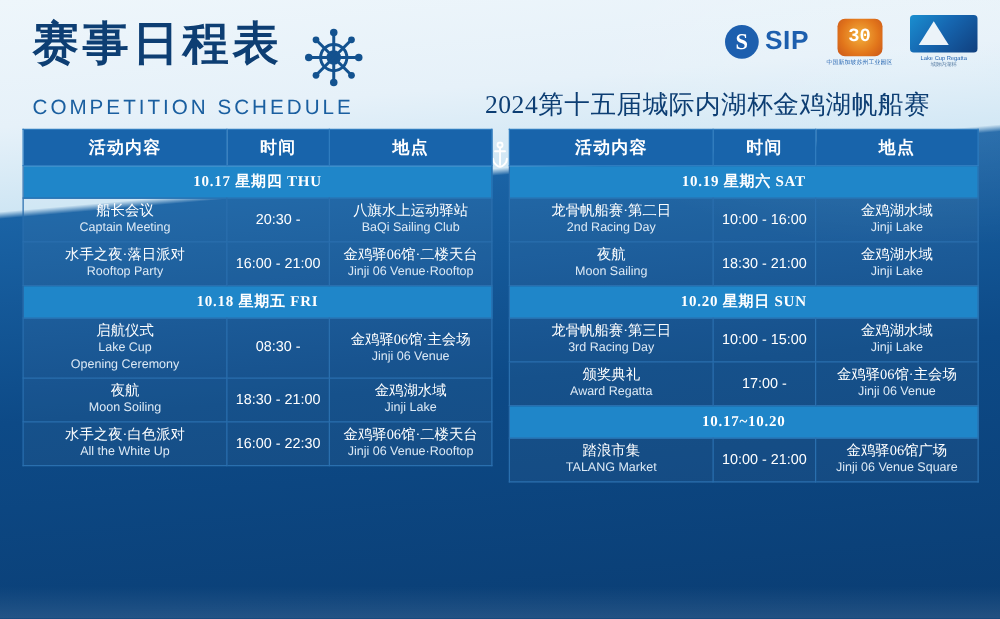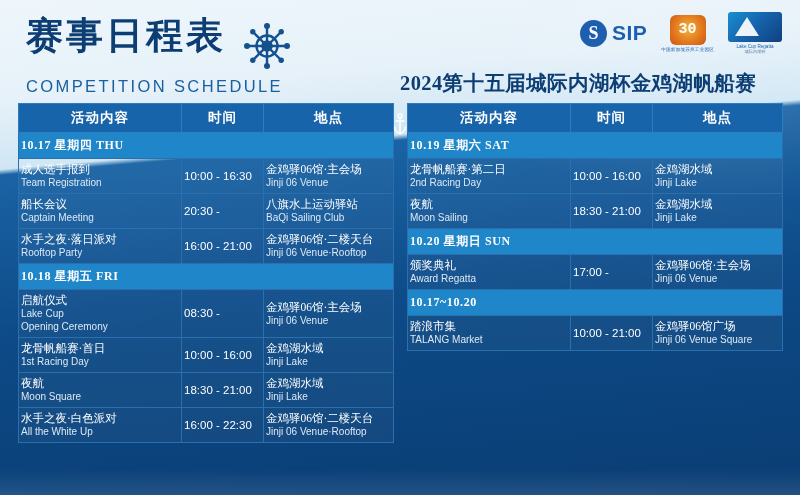--- a/index.html
+++ b/index.html
@@ -22,22 +22,22 @@
     font-family:"Liberation Serif","DejaVu Serif",serif;line-height:44px;
   }
   .title-en{
     font-size:16.5px;letter-spacing:2.4px;color:#1a5fa0;margin-top:19px;
     font-family:"Liberation Sans",sans-serif;
   }
   .wheel{
     position:absolute;left:243px;top:22px;width:48px;height:48px;
   }
   .sub-title{
-    position:absolute;left:400px;top:69px;
-    font-size:20.5px;font-weight:bold;color:#0d3e73;letter-spacing:.4px;
+    position:absolute;left:388px;top:69px;
+    font-size:20.5px;font-weight:normal;color:#0d3e73;letter-spacing:.4px;
     font-family:"Liberation Serif","DejaVu Serif",serif;
   }
   .logos{position:absolute;right:18px;top:12px;display:flex;align-items:center;gap:14px;}
   .sip-logo{display:flex;align-items:center;gap:5px;}
   .sip-mark{
     width:27px;height:27px;border-radius:50%;background:#1d5fae;color:#fff;
     font-size:18px;font-weight:bold;display:flex;align-items:center;justify-content:center;
     font-family:"Liberation Serif",serif;
   }
   .sip-text{font-size:21px;font-weight:bold;color:#1d5fae;letter-spacing:.5px;}
@@ -73,21 +73,21 @@
   .anchor{
     position:absolute;left:375px;top:10px;width:14px;height:22px;
   }
   table{border-collapse:collapse;width:375px;table-layout:fixed;}
   th{
     background:#1864ab;color:#fff;font-size:13.5px;font-weight:bold;height:26px;
     border:1px solid #2f7cbf;letter-spacing:1px;
     font-family:"Liberation Serif","DejaVu Serif",serif;
   }
   td{
-    border:1px solid #2a6fae;color:#ffffff;font-size:11px;
+    border:1px solid #2a6fae;color:#ffffff;font-size:11px;text-align:center;
     padding:4px 2px;line-height:13px;vertical-align:middle;
     background:rgba(255,255,255,0.04);
   }
   td .cn{font-size:11.5px;display:block;font-family:"Liberation Serif","DejaVu Serif",serif;}
   td .en{font-size:10px;display:block;color:#dce9f5;}
   tr.dayrow td{
     background:#1f86c9;color:#ffffff;font-size:12px;font-weight:bold;height:21px;
     letter-spacing:.6px;padding:2px;
     font-family:"Liberation Serif","DejaVu Serif",serif;
   }
@@ -176,31 +176,20 @@
             <th>时间</th>
             <th>地点</th>
           </tr>
         </thead>
         <tbody>
           <tr class="dayrow">
             <td colspan="3">10.17 星期四 THU</td>
           </tr>
           <tr>
             <td>
-              <span class="cn">成人选手报到</span>
-              <span class="en">Team Registration</span>
-            </td>
-            <td class="time">10:00 - 16:30</td>
-            <td>
-              <span class="cn">金鸡驿06馆·主会场</span>
-              <span class="en">Jinji 06 Venue</span>
-            </td>
-          </tr>
-          <tr>
-            <td>
               <span class="cn">船长会议</span>
               <span class="en">Captain Meeting</span>
             </td>
             <td class="time">20:30 -</td>
             <td>
               <span class="cn">八旗水上运动驿站</span>
               <span class="en">BaQi Sailing Club</span>
             </td>
           </tr>
           <tr>
@@ -225,33 +214,22 @@
 Opening Ceremony</span>
             </td>
             <td class="time">08:30 -</td>
             <td>
               <span class="cn">金鸡驿06馆·主会场</span>
               <span class="en">Jinji 06 Venue</span>
             </td>
           </tr>
           <tr>
             <td>
-              <span class="cn">龙骨帆船赛·首日</span>
-              <span class="en">1st Racing Day</span>
-            </td>
-            <td class="time">10:00 - 16:00</td>
-            <td>
-              <span class="cn">金鸡湖水域</span>
-              <span class="en">Jinji Lake</span>
-            </td>
-          </tr>
-          <tr>
-            <td>
               <span class="cn">夜航</span>
-              <span class="en">Moon Square</span>
+              <span class="en">Moon Soiling</span>
             </td>
             <td class="time">18:30 - 21:00</td>
             <td>
               <span class="cn">金鸡湖水域</span>
               <span class="en">Jinji Lake</span>
             </td>
           </tr>
           <tr>
             <td>
               <span class="cn">水手之夜·白色派对</span>
@@ -306,20 +284,31 @@
               <span class="cn">金鸡湖水域</span>
               <span class="en">Jinji Lake</span>
             </td>
           </tr>
 
           <tr class="dayrow">
             <td colspan="3">10.20 星期日 SUN</td>
           </tr>
           <tr>
             <td>
+              <span class="cn">龙骨帆船赛·第三日</span>
+              <span class="en">3rd Racing Day</span>
+            </td>
+            <td class="time">10:00 - 15:00</td>
+            <td>
+              <span class="cn">金鸡湖水域</span>
+              <span class="en">Jinji Lake</span>
+            </td>
+          </tr>
+          <tr>
+            <td>
               <span class="cn">颁奖典礼</span>
               <span class="en">Award Regatta</span>
             </td>
             <td class="time">17:00 -</td>
             <td>
               <span class="cn">金鸡驿06馆·主会场</span>
               <span class="en">Jinji 06 Venue</span>
             </td>
           </tr>
 

